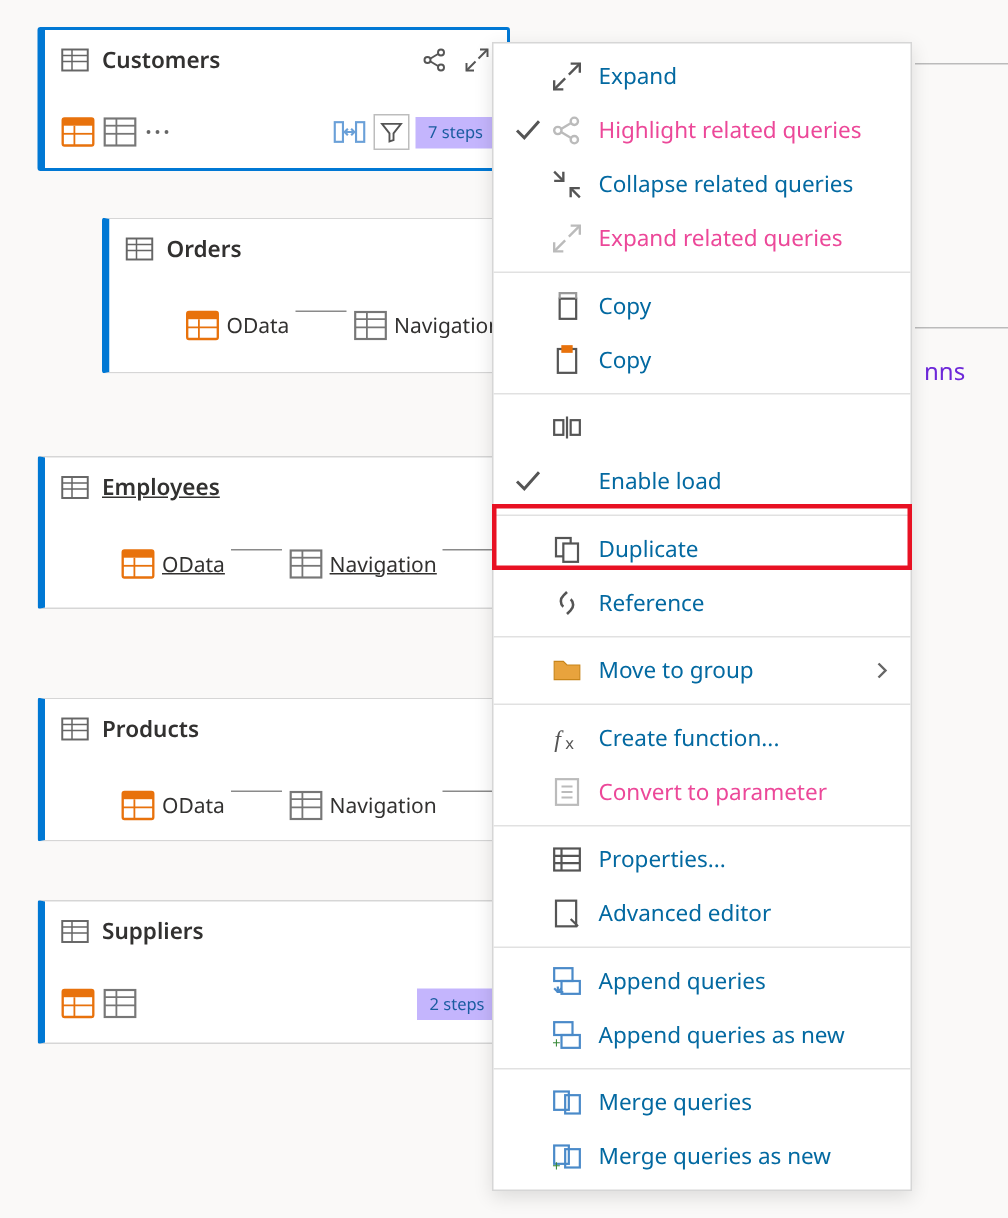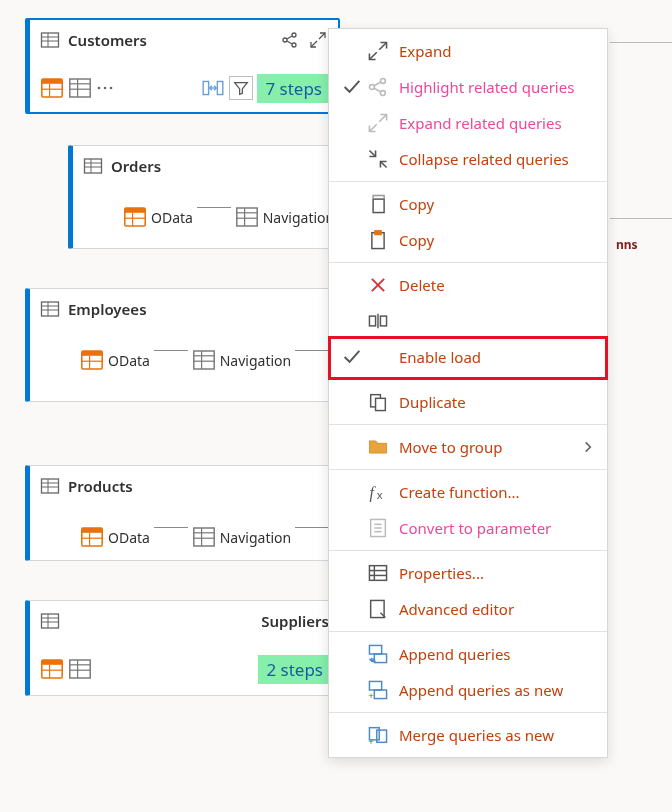--- a/index.html
+++ b/index.html
@@ -42,24 +42,24 @@
     }
     .card-body.steps {
       padding-top: 2px;
       padding-bottom: 16px;
     }
     .icon { display: inline-flex; width: 20px; height: 20px; align-items:center; justify-content:center;}
     .icon svg { width: 20px; height: 20px; }
     .tool-icon { width: 24px; height: 24px;}
     .tool-icon.boxed { border: 1px solid #bdbdbd; background: #fff; padding: 2px;}
     .steps-badge {
-      background: #86efac;
+      background: #c4b5fd;
       color: #1a5ca0;
       padding: 3px 8px;
-      font-size: 17px;
+      font-size: 11px;
       margin-left: auto;
       margin-right: -2px;
     }
     .hline { flex:1; height:1px; background:#8a8a8a; min-width:20px;}
     .vlabel { display:flex; flex-direction:row; align-items:center; gap:4px;}
     .vlabel .lbl { font-size: 14px; color:#323130;}
 
     
     .context-menu {
       position: absolute;
@@ -72,44 +72,43 @@
       padding: 4px 0;
     }
     .group-sep { height:1px; background: #e1e1e1; margin:4px 0; }
     .menu-item {
       display: flex;
       align-items: center;
       height: 36px;
       padding: 0 12px;
       gap: 4px;
       font-size: 15px;
-      color: #c2410c;
+      color: #0369a1;
     }
     .menu-item.disabled { color: #ec4899; }
     .menu-item .lead { width: 22px; display:flex; justify-content:center;}
     .menu-item .mi-icon { width:22px; display:flex; justify-content:center;}
     .menu-item .label { flex:1; padding-left: 6px;}
     .menu-item .chev { width:14px; display:flex; justify-content:center; color:#666;}
     .highlight-box {
       position: absolute;
       border: 3px solid #e81123;
       pointer-events: none;
     }
 
     
     .bg-line {
       position:absolute;
       height:1px;
       background:#bbb;
     }
     .bg-text {
       position:absolute;
-      font-size:12px;
-      color:#7f1d1d;
-      font-weight:bold;
+      font-size:16px;
+      color:#6d28d9;
     }
 
   </style>
 </head>
 <body>
 
 <div class="bg-line" style="top:42px; left:610px; width:62px;"></div>
 <div class="bg-line" style="top:218px; left:610px; width:62px;"></div>
 <span class="bg-text" style="top:236px; left:616px;">nns</span>
 
@@ -218,21 +217,21 @@
             <line x1="1.5" y1="11" x2="18.5" y2="11" stroke="#777"></line>
             <line x1="8" y1="2.5" x2="8" y2="17.5" stroke="#777"></line>
           </svg>
       </span>
       <span class="lbl">Navigation</span>
     </div>
     <div class="hline" style="margin-bottom:20px; min-width:10px;"></div>
   </div>
 </div>
 
-<div class="card" style="top:288px; height:114px;">
+<div class="card" style="top:304px; height:102px;text-decoration:underline;">
   <div class="card-header">
     <span class="icon">
       <svg viewBox="0 0 20 20">
           <rect x="1.5" y="3" width="17" height="14" fill="none" stroke="#666" stroke-width="1.3"></rect>
           <line x1="1.5" y1="7" x2="18.5" y2="7" stroke="#666"></line>
           <line x1="1.5" y1="11" x2="18.5" y2="11" stroke="#666"></line>
           <line x1="8" y1="3" x2="8" y2="17" stroke="#666"></line>
         </svg>
     </span>
     <span class="card-title">Employees</span>
@@ -298,21 +297,21 @@
             <line x1="1.5" y1="11" x2="18.5" y2="11" stroke="#777"></line>
             <line x1="8" y1="2.5" x2="8" y2="17.5" stroke="#777"></line>
           </svg>
       </span>
       <span class="lbl">Navigation</span>
     </div>
     <div class="hline" style="margin-bottom:20px; min-width:10px;"></div>
   </div>
 </div>
 
-<div class="card" style="top:600px; height:96px;text-align:right;">
+<div class="card" style="top:600px; height:96px;">
   <div class="card-header">
     <span class="icon">
       <svg viewBox="0 0 20 20">
           <rect x="1.5" y="3" width="17" height="14" fill="none" stroke="#666" stroke-width="1.3"></rect>
           <line x1="1.5" y1="7" x2="18.5" y2="7" stroke="#666"></line>
           <line x1="1.5" y1="11" x2="18.5" y2="11" stroke="#666"></line>
           <line x1="8" y1="3" x2="8" y2="17" stroke="#666"></line>
         </svg>
     </span>
     <span class="card-title">Suppliers</span>
@@ -364,46 +363,46 @@
           <circle cx="13" cy="4" r="2"></circle>
           <circle cx="4" cy="9" r="2"></circle>
           <circle cx="13" cy="14" r="2"></circle>
           <line x1="6" y1="8" x2="11" y2="5"></line>
           <line x1="6" y1="10" x2="11" y2="13"></line>
         </svg>
     </span>
     <span class="label">Highlight related queries</span>
   </div>
 
+  <div class="menu-item">
+    <span class="lead"></span>
+    <span class="mi-icon">
+      <svg viewBox="0 0 18 18" fill="none" stroke="#555" stroke-width="1.3">
+          <path d="M7 2v5H2"></path>
+          <path d="M11 16v-5h5"></path>
+          <line x1="7" y1="7" x2="2" y2="2"></line>
+          <line x1="11" y1="11" x2="16" y2="16"></line>
+        </svg>
+    </span>
+    <span class="label">Collapse related queries</span>
+  </div>
+
   <div class="menu-item disabled">
     <span class="lead"></span>
     <span class="mi-icon">
       <svg viewBox="0 0 18 18" fill="none" stroke="#bbb" stroke-width="1.3">
           <path d="M11 2h5v5"></path>
           <path d="M7 16H2v-5"></path>
           <line x1="16" y1="2" x2="10" y2="8"></line>
           <line x1="2" y1="16" x2="8" y2="10"></line>
         </svg>
     </span>
     <span class="label">Expand related queries</span>
   </div>
 
-  <div class="menu-item">
-    <span class="lead"></span>
-    <span class="mi-icon">
-      <svg viewBox="0 0 18 18" fill="none" stroke="#555" stroke-width="1.3">
-          <path d="M7 2v5H2"></path>
-          <path d="M11 16v-5h5"></path>
-          <line x1="7" y1="7" x2="2" y2="2"></line>
-          <line x1="11" y1="11" x2="16" y2="16"></line>
-        </svg>
-    </span>
-    <span class="label">Collapse related queries</span>
-  </div>
-
   <div class="group-sep"></div>
 
   <div class="menu-item">
     <span class="lead"></span>
     <span class="mi-icon">
       <svg viewBox="0 0 18 18" fill="none" stroke="#555" stroke-width="1.2">
           <rect x="5" y="5" width="9" height="11"></rect>
           <path d="M5 5V2h9l0 3" stroke="#999"></path>
         </svg>
     </span>
@@ -416,30 +415,20 @@
       <svg viewBox="0 0 18 18" fill="none" stroke="#555" stroke-width="1.2">
           <rect x="4" y="3" width="10" height="13"></rect>
           <rect x="6.5" y="1.5" width="5" height="3" fill="#e8720c" stroke="#e8720c"></rect>
         </svg>
     </span>
     <span class="label">Copy</span>
   </div>
 
   <div class="group-sep"></div>
 
-  <div class="menu-item">
-    <span class="lead"></span>
-    <span class="mi-icon">
-      <svg viewBox="0 0 18 18" stroke="#d13438" stroke-width="1.6">
-          <line x1="4" y1="4" x2="14" y2="14"></line>
-          <line x1="14" y1="4" x2="4" y2="14"></line>
-        </svg>
-    </span>
-    <span class="label">Delete</span>
-  </div>
 
   <div class="menu-item">
     <span class="lead"></span>
     <span class="mi-icon">
       <svg viewBox="0 0 18 18" fill="none" stroke="#555" stroke-width="1.2">
           <rect x="2" y="5" width="5" height="8"></rect>
           <rect x="11" y="5" width="5" height="8"></rect>
           <line x1="9" y1="3" x2="9" y2="15"></line>
         </svg>
     </span>
@@ -461,20 +450,30 @@
     <span class="lead"></span>
     <span class="mi-icon">
       <svg viewBox="0 0 18 18" fill="none" stroke="#555" stroke-width="1.2">
           <rect x="3" y="3" width="8" height="10"></rect>
           <rect x="7" y="6" width="8" height="10" fill="#fff"></rect>
         </svg>
     </span>
     <span class="label">Duplicate</span>
   </div>
 
+  <div class="menu-item">
+    <span class="lead"></span>
+    <span class="mi-icon">
+      <svg viewBox="0 0 18 18" fill="none" stroke="#555" stroke-width="1.4">
+          <path d="M7 11a4 4 0 0 1 0-6l2-2"></path>
+          <path d="M11 7a4 4 0 0 1 0 6l-2 2"></path>
+        </svg>
+    </span>
+    <span class="label">Reference</span>
+  </div>
 
   <div class="group-sep"></div>
 
   <div class="menu-item">
     <span class="lead"></span>
     <span class="mi-icon">
       <svg viewBox="0 0 18 18">
           <path d="M2 4h5l2 2h7v8H2z" fill="#e8a33d" stroke="#c8851a" stroke-width="0.6"></path>
         </svg>
     </span>
@@ -560,20 +559,30 @@
           <rect x="2" y="2" width="10" height="7"></rect>
           <rect x="6" y="9" width="10" height="7"></rect>
           <text x="1" y="16" font-size="8" fill="#3a8a3a" stroke="none">+</text>
         </svg>
     </span>
     <span class="label">Append queries as new</span>
   </div>
 
   <div class="group-sep"></div>
 
+  <div class="menu-item">
+    <span class="lead"></span>
+    <span class="mi-icon">
+      <svg viewBox="0 0 18 18" fill="none" stroke="#4a8ac9" stroke-width="1.2">
+          <rect x="2" y="3" width="8" height="10"></rect>
+          <rect x="8" y="5" width="8" height="10"></rect>
+        </svg>
+    </span>
+    <span class="label">Merge queries</span>
+  </div>
 
   <div class="menu-item">
     <span class="lead"></span>
     <span class="mi-icon">
       <svg viewBox="0 0 18 18" fill="none" stroke="#4a8ac9" stroke-width="1.2">
           <rect x="2" y="3" width="8" height="10"></rect>
           <rect x="8" y="5" width="8" height="10"></rect>
           <text x="1" y="17" font-size="8" fill="#3a8a3a" stroke="none">+</text>
         </svg>
     </span>

